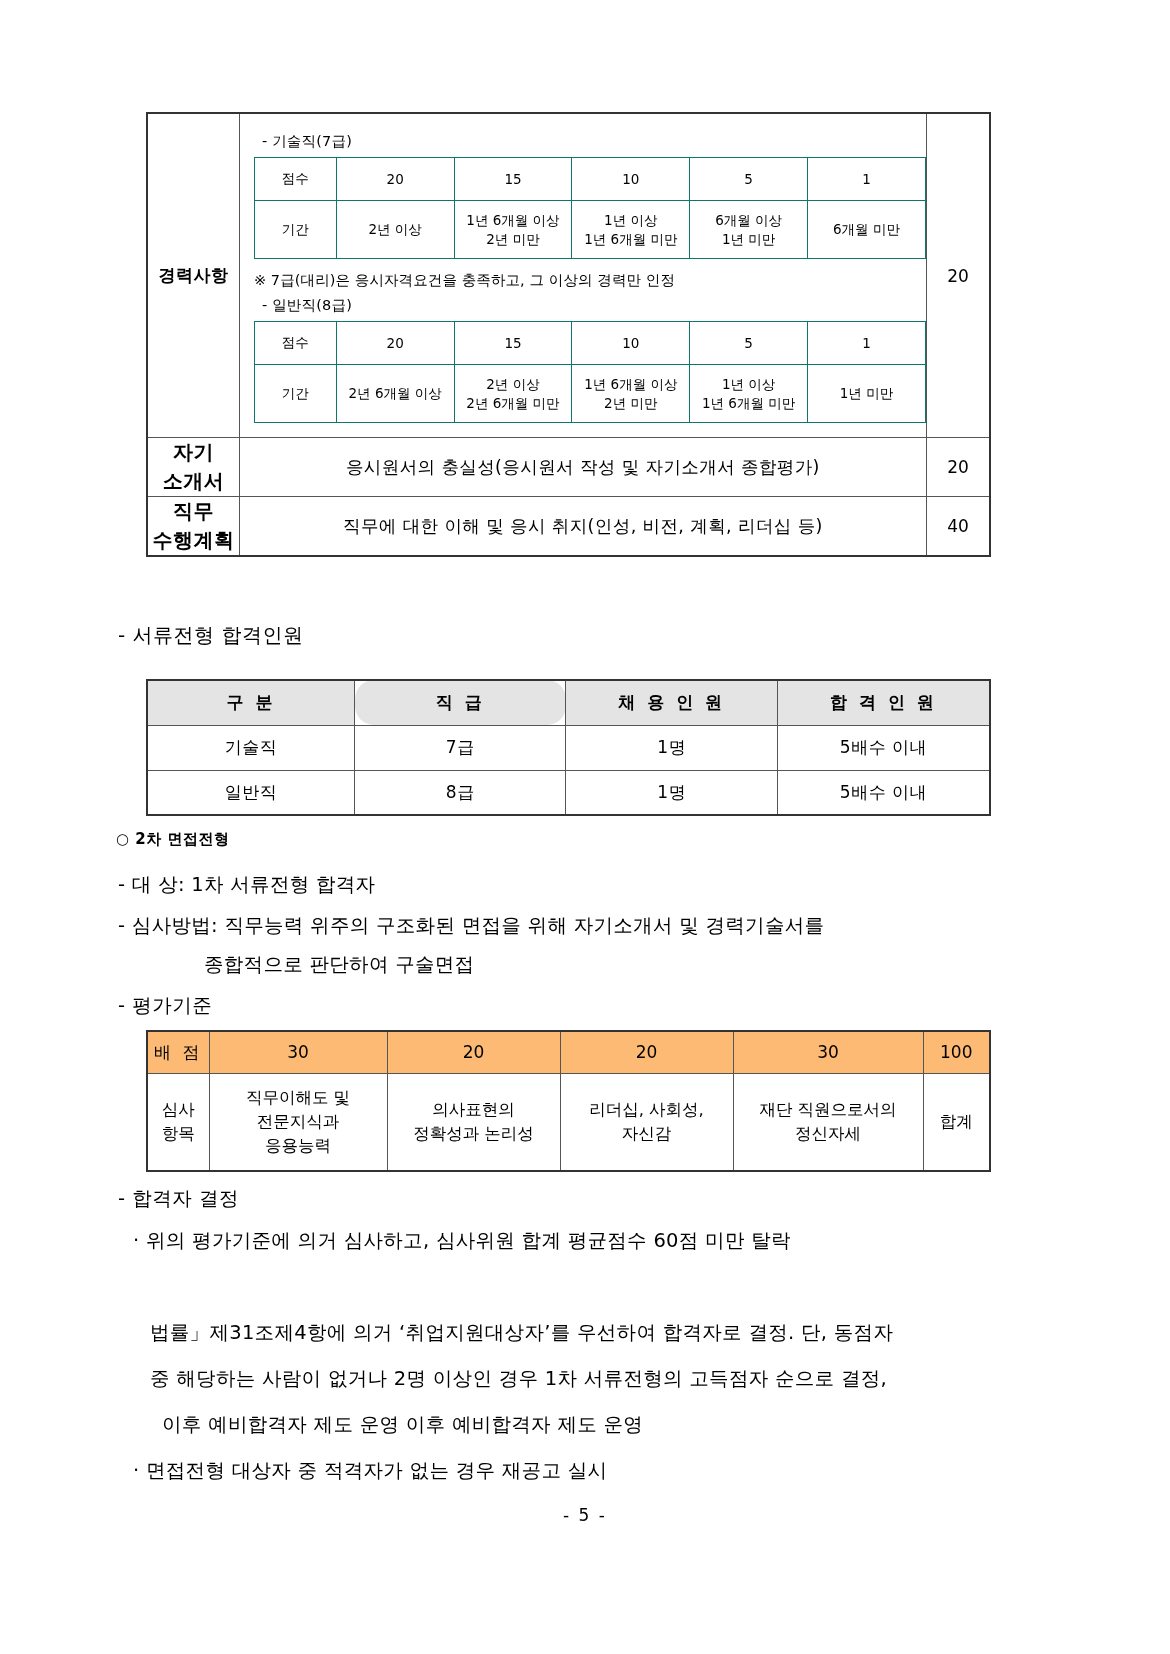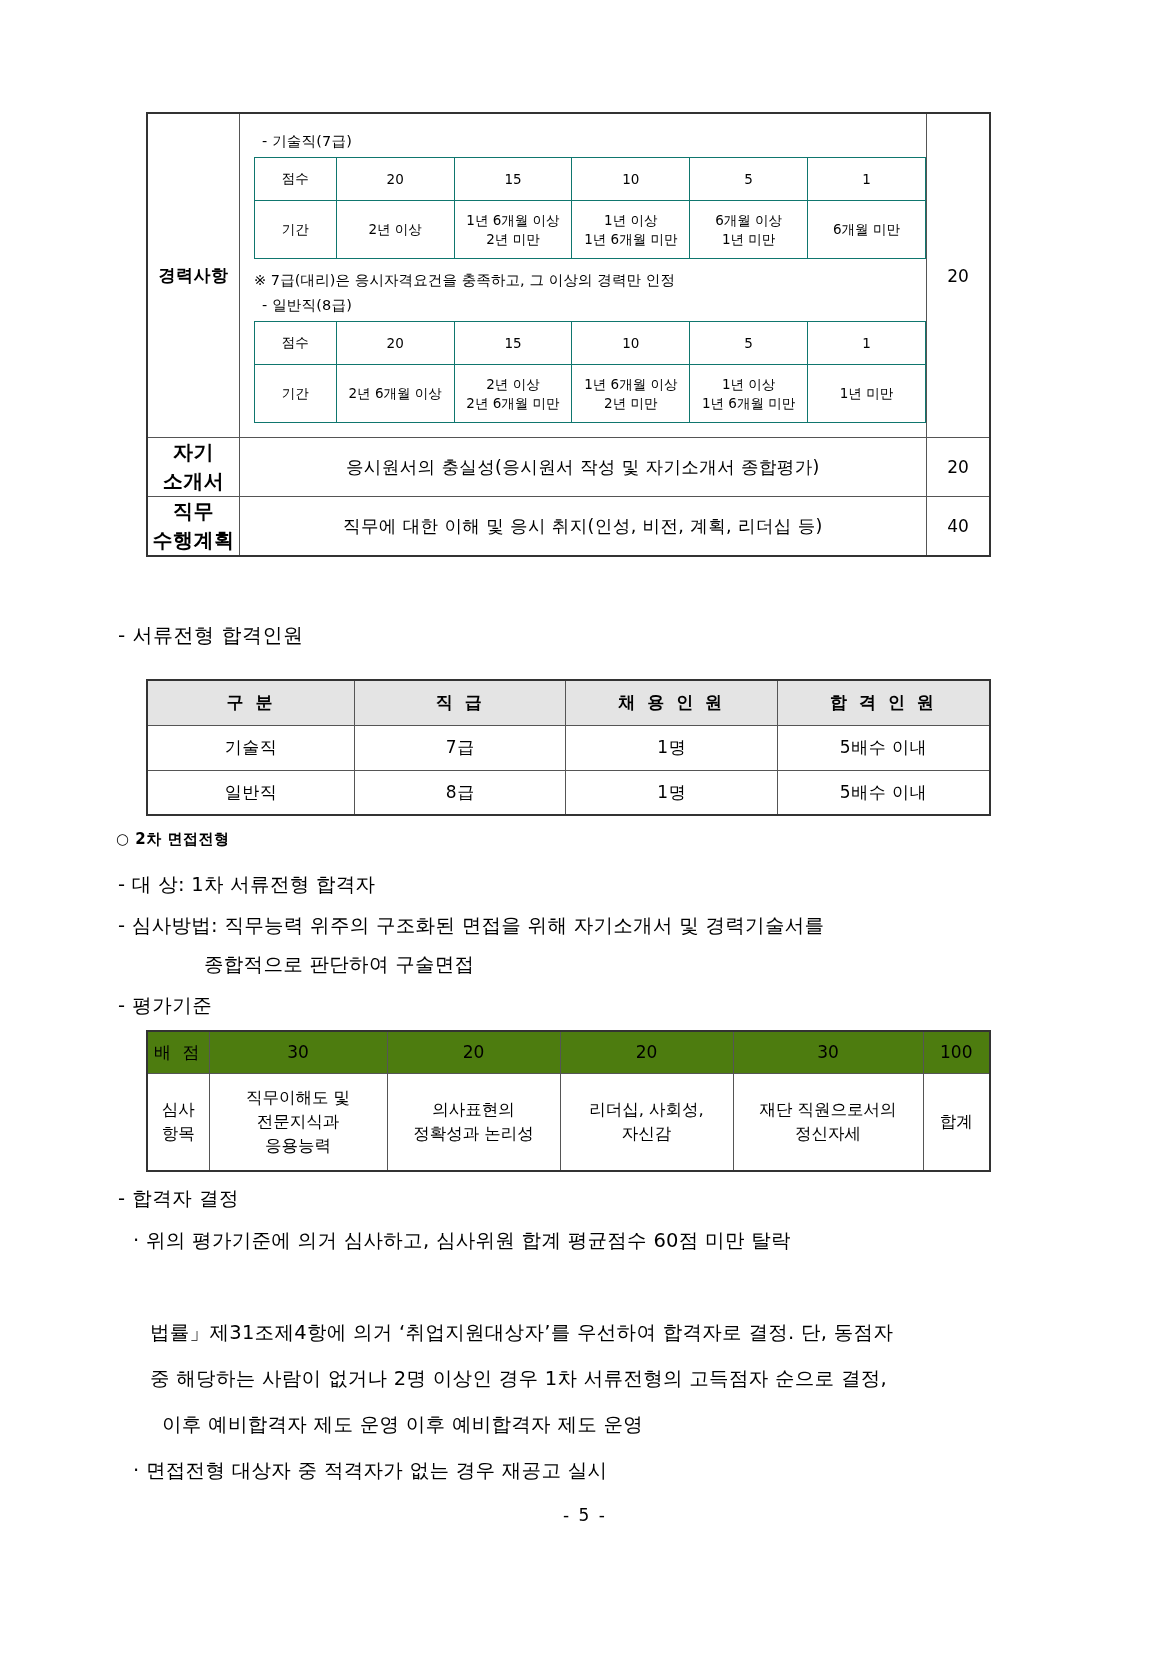--- a/index.html
+++ b/index.html
@@ -60,29 +60,29 @@
   }
   .body-line {
     position:absolute; font-size:19.5px; letter-spacing:0.3px; white-space:nowrap;
   }
 
   
   .t2 { position:absolute; left:146px; top:679px; width:845px; border:2px solid #333; }
   .t2 td { border:1px solid #555; height:45px; font-size:17px; }
   .t2 thead td { background:#e4e4e4; font-weight:bold; letter-spacing:3px; }
   .t2 .cA { width:208px; }
-  .t2 .cB { width:212px; }
+  .t2 .cB { width:212px;border-radius:19px; }
   .t2 .cC { width:212px; }
   .t2 .cD { width:213px; }
   .t2 tbody td { letter-spacing:0.5px; }
 
   
   .t3 { position:absolute; left:146px; top:1030px; width:845px; border:2px solid #333; }
   .t3 td { border:1px solid #555; }
-  .t3 .hrow td { background:#4d7c0f; height:42px; font-size:17px; }
+  .t3 .hrow td { background:#fdba74; height:42px; font-size:17px; }
   .t3 .hrow td.first { letter-spacing:3px; font-weight:normal; }
   .t3 .brow td { height:98px; font-size:16.5px; line-height:1.45; }
   .t3 .k0 { width:62px; }
   .t3 .k1 { width:178px; }
   .t3 .k2 { width:173px; }
   .t3 .k3 { width:173px; }
   .t3 .k4 { width:190px; }
   .t3 .k5 { width:67px; }
 
   

